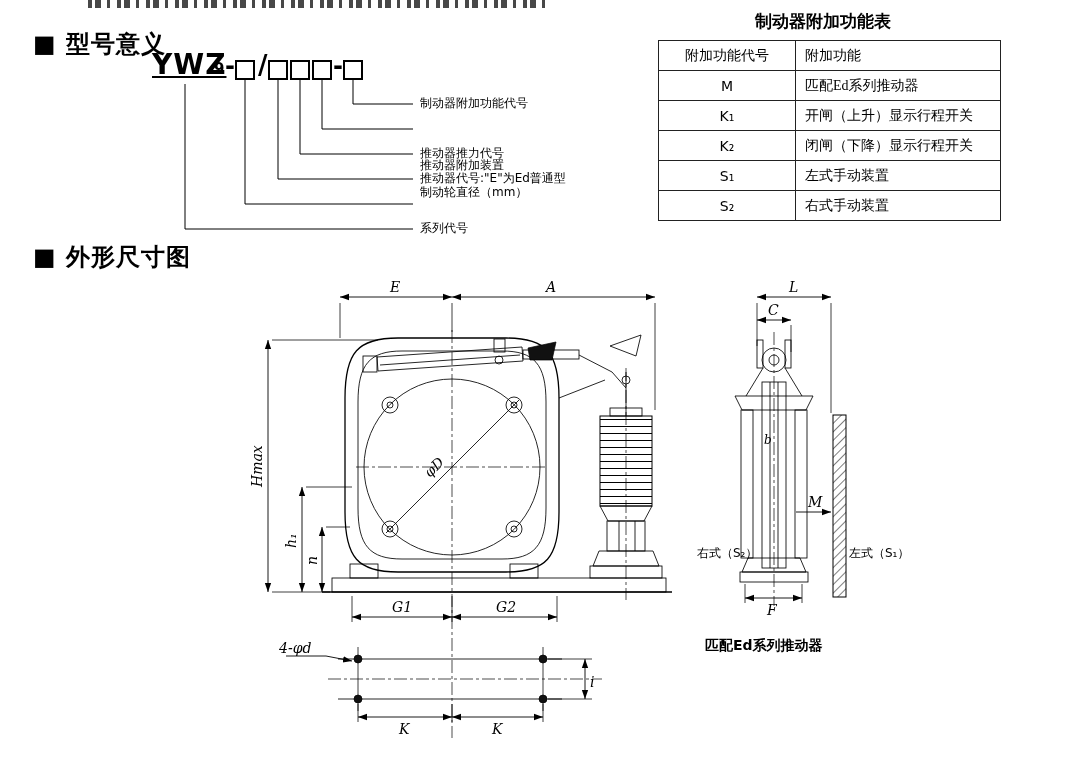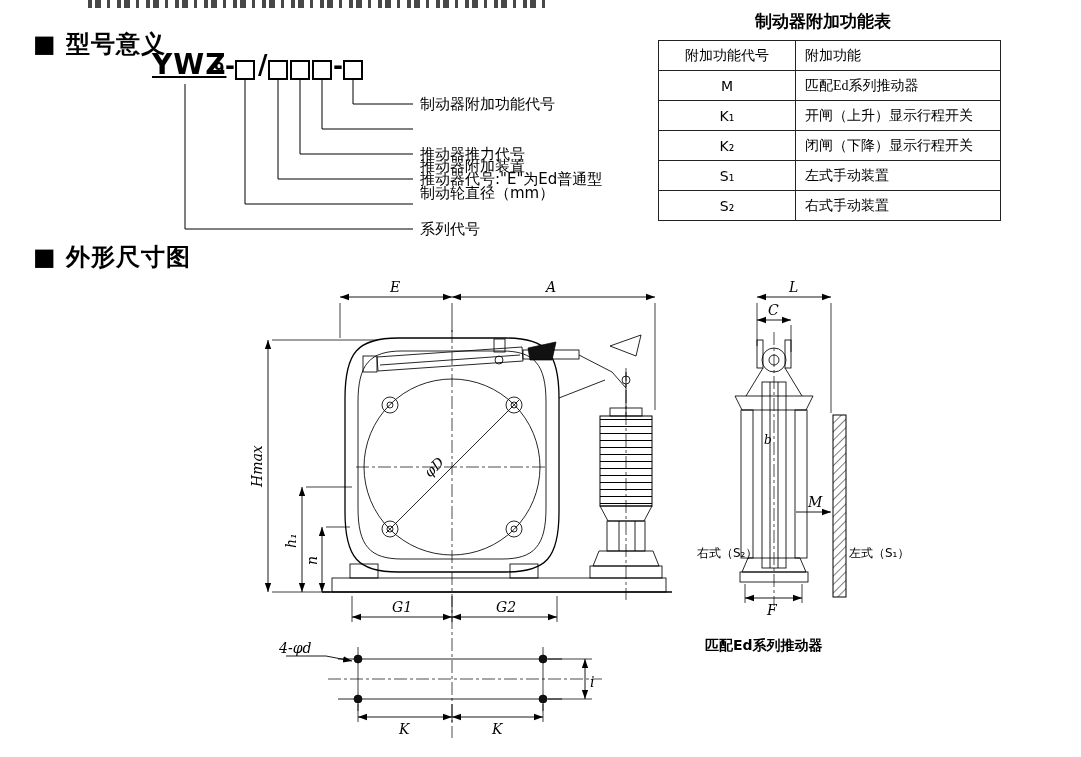--- a/index.html
+++ b/index.html
@@ -17,21 +17,21 @@
   
   .mc{position:absolute;font-weight:bold;white-space:nowrap;}
   #mc-series{left:152px;top:48px;font-size:28px;letter-spacing:1px;text-decoration:underline;}
   #mc-9{left:214px;top:60px;font-size:15px;}
   #mc-dash1{left:225px;top:52px;font-size:24px;}
   #mc-slash{left:258px;top:50px;font-size:26px;}
   #mc-dash2{left:333px;top:52px;font-size:24px;}
   .mbox{position:absolute;top:60px;width:16px;height:16px;border:2px solid #000;background:#fff;}
   #b1{left:235px;} #b2{left:268px;} #b3{left:290px;} #b4{left:312px;} #b5{left:343px;}
   #leader-svg{position:absolute;left:0;top:0;}
-  .mlabel{position:absolute;left:420px;font-size:15px;white-space:nowrap;}
+  .mlabel{position:absolute;left:420px;font-size:12px;white-space:nowrap;}
   #ml0{top:95px;} #ml1{top:138px;margin-top:19px;} #ml2{top:145px;} #ml3{top:170px;} #ml4{top:184px;} #ml5{top:220px;}
 
   
   .tbl-title{position:absolute;left:658px;top:10px;width:330px;text-align:center;font-size:17px;font-weight:bold;}
   .ftable{position:absolute;left:658px;top:40px;border-collapse:collapse;table-layout:fixed;}
   .ftable th,.ftable td{border:1.3px solid #222;height:27px;font-size:14px;font-weight:normal;overflow:hidden;white-space:nowrap;}
   .c1{width:134px;text-align:center;}
   .c2{width:194px;text-align:left;padding-left:9px;font-family:Liberation Serif, serif;}
 
   

